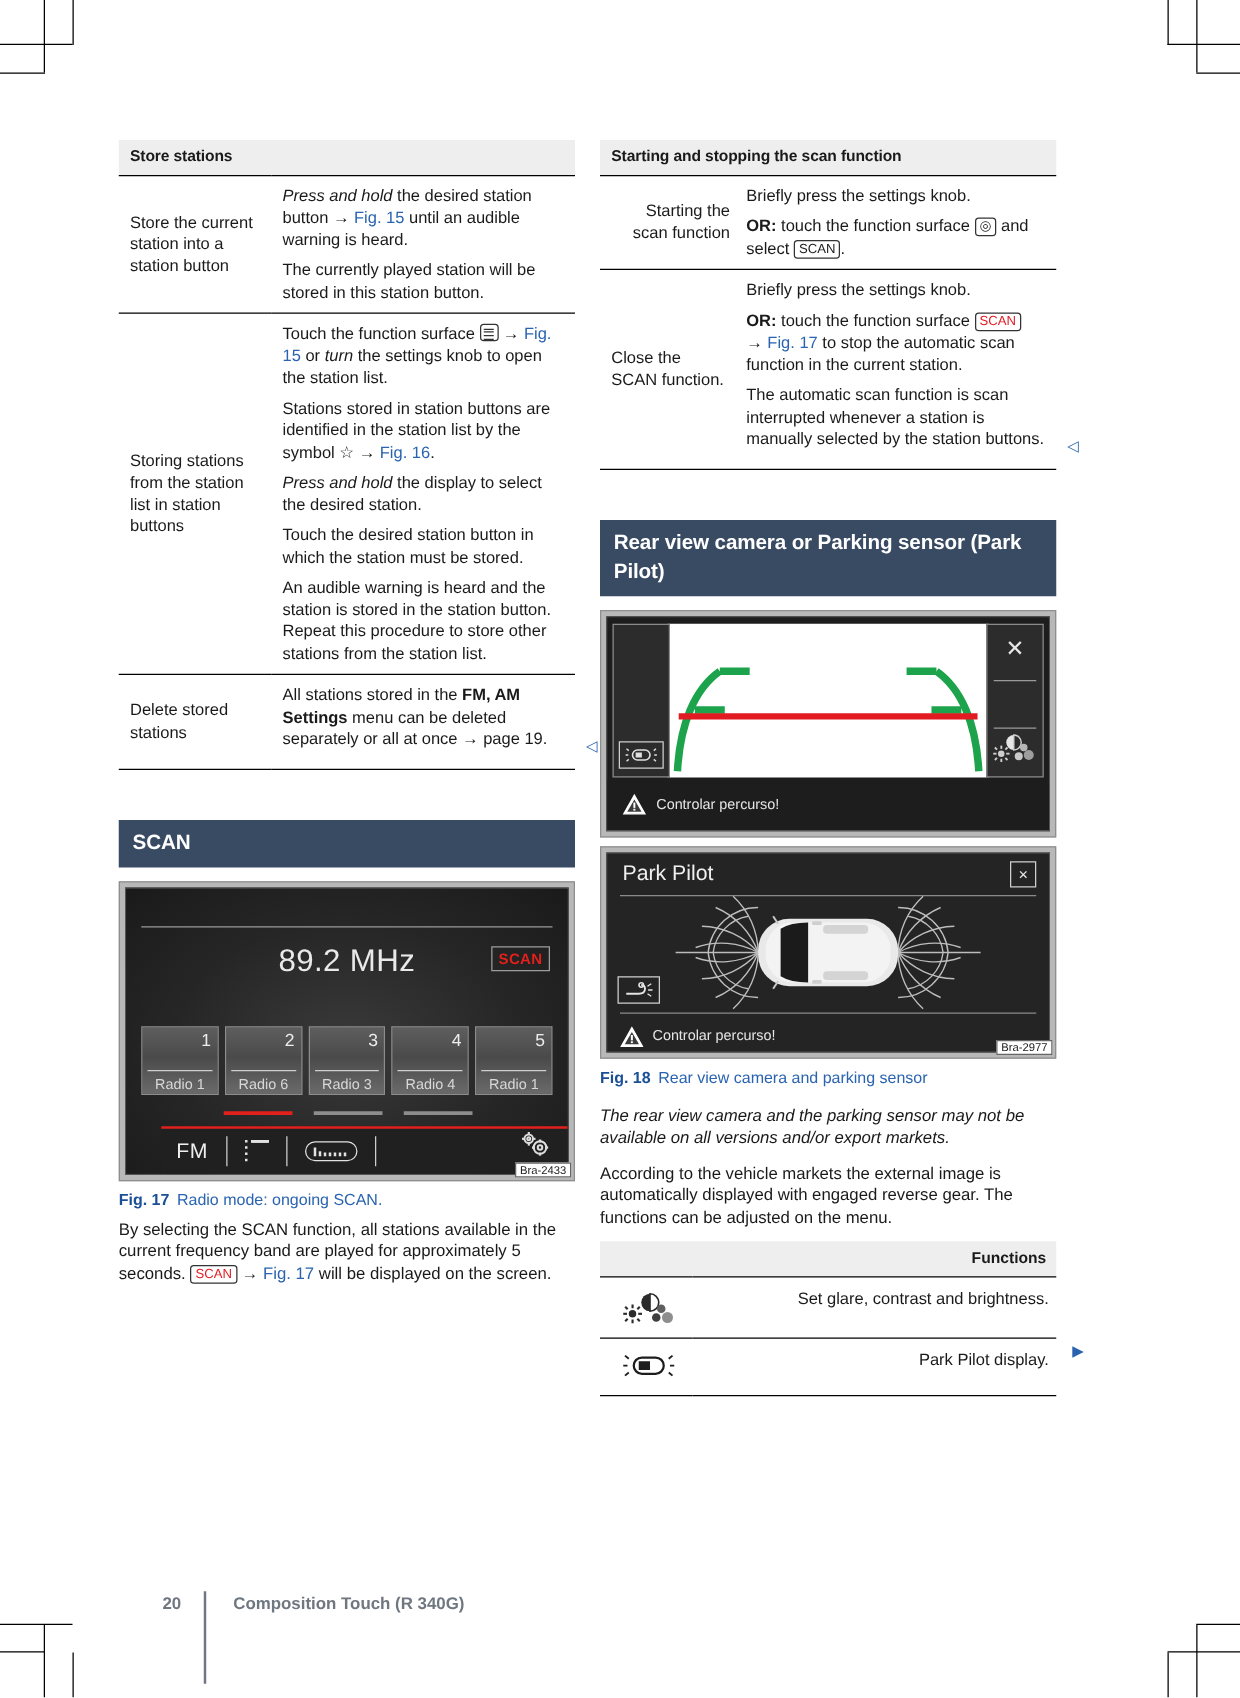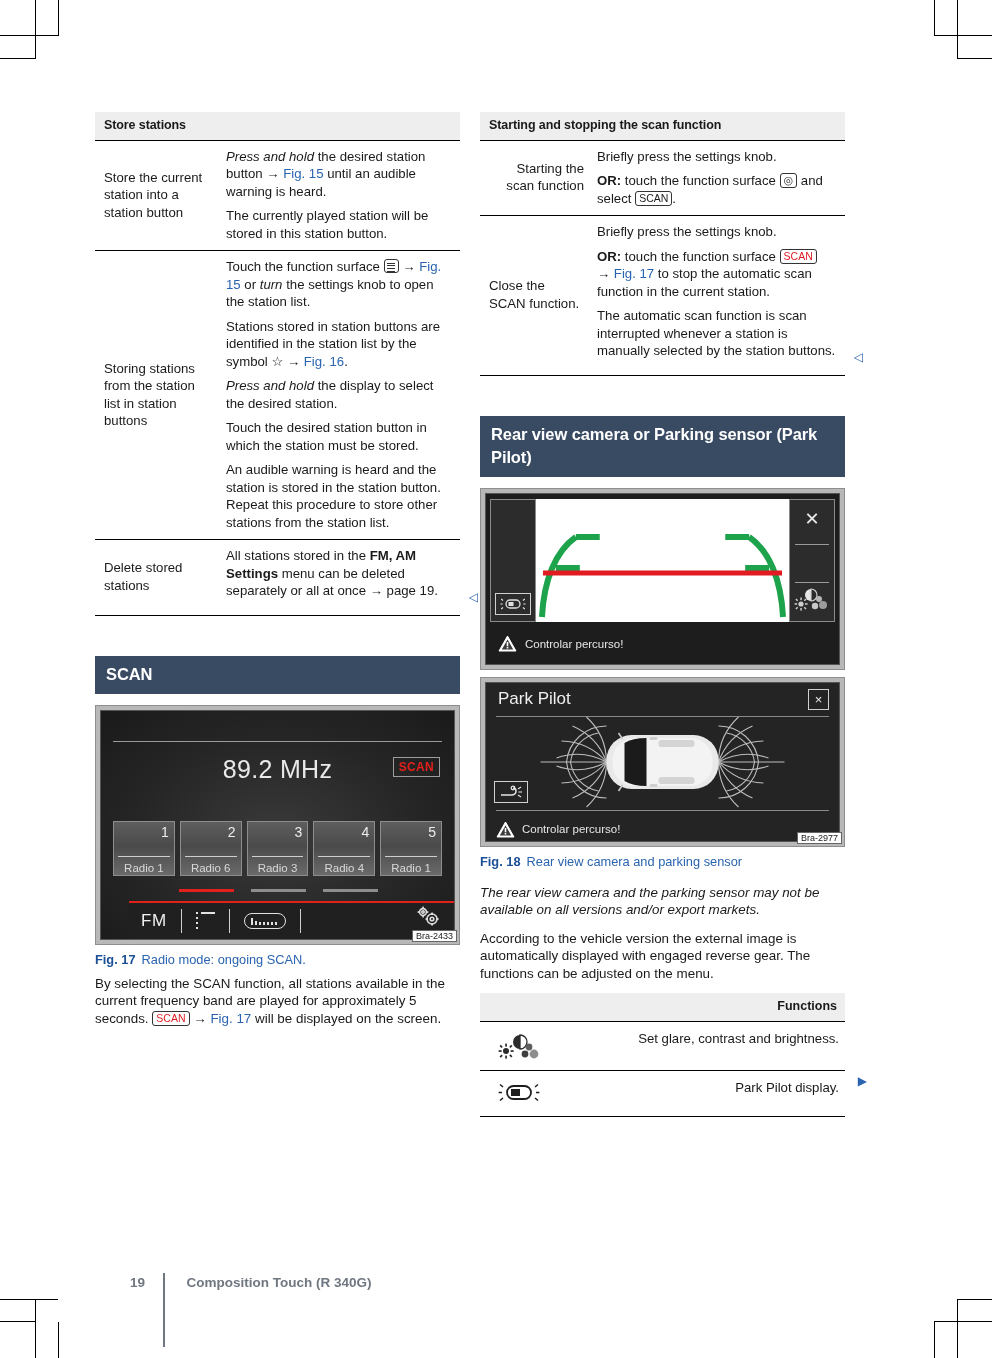--- a/index.html
+++ b/index.html
@@ -609,21 +609,21 @@
         <span class="tagcode">Bra-2977</span>
       </div>
     </div>
 
     <div class="figcap">
       <b>Fig. 18</b><span class="t">Rear view camera and parking sensor</span>
     </div>
 
     <div class="body" style="margin-top:15px;">
       <p class="it">The rear view camera and the parking sensor may not be available on all versions and/or export markets.</p>
-      <p>According to the vehicle version the external image is automatically displayed with engaged reverse gear. The functions can be adjusted on the menu.</p>
+      <p>According to the vehicle markets the external image is automatically displayed with engaged reverse gear. The functions can be adjusted on the menu.</p>
     </div>
 
     <table class="fn" style="margin-top:9px;">
       <tbody>
             <tr class="hdrrow">
         <td colspan="2">Functions</td>
       </tr>
       <tr>
         <td class="ic">
           <svg width="46" height="30" viewBox="0 0 46 30">
@@ -667,18 +667,18 @@
           <span class="endmark" style="top:2px; right:-22px;">▶</span>
         </td>
       </tr>
     </tbody>
         </table>
 
   </div>
 </div>
 
 <div class="footer">
-  <span class="pg">19</span>
+  <span class="pg">20</span>
   <span class="bar"></span>
   <span class="ttl">Composition Touch (R 340G)</span>
 </div>
 
 </div>
 
 </body></html>

